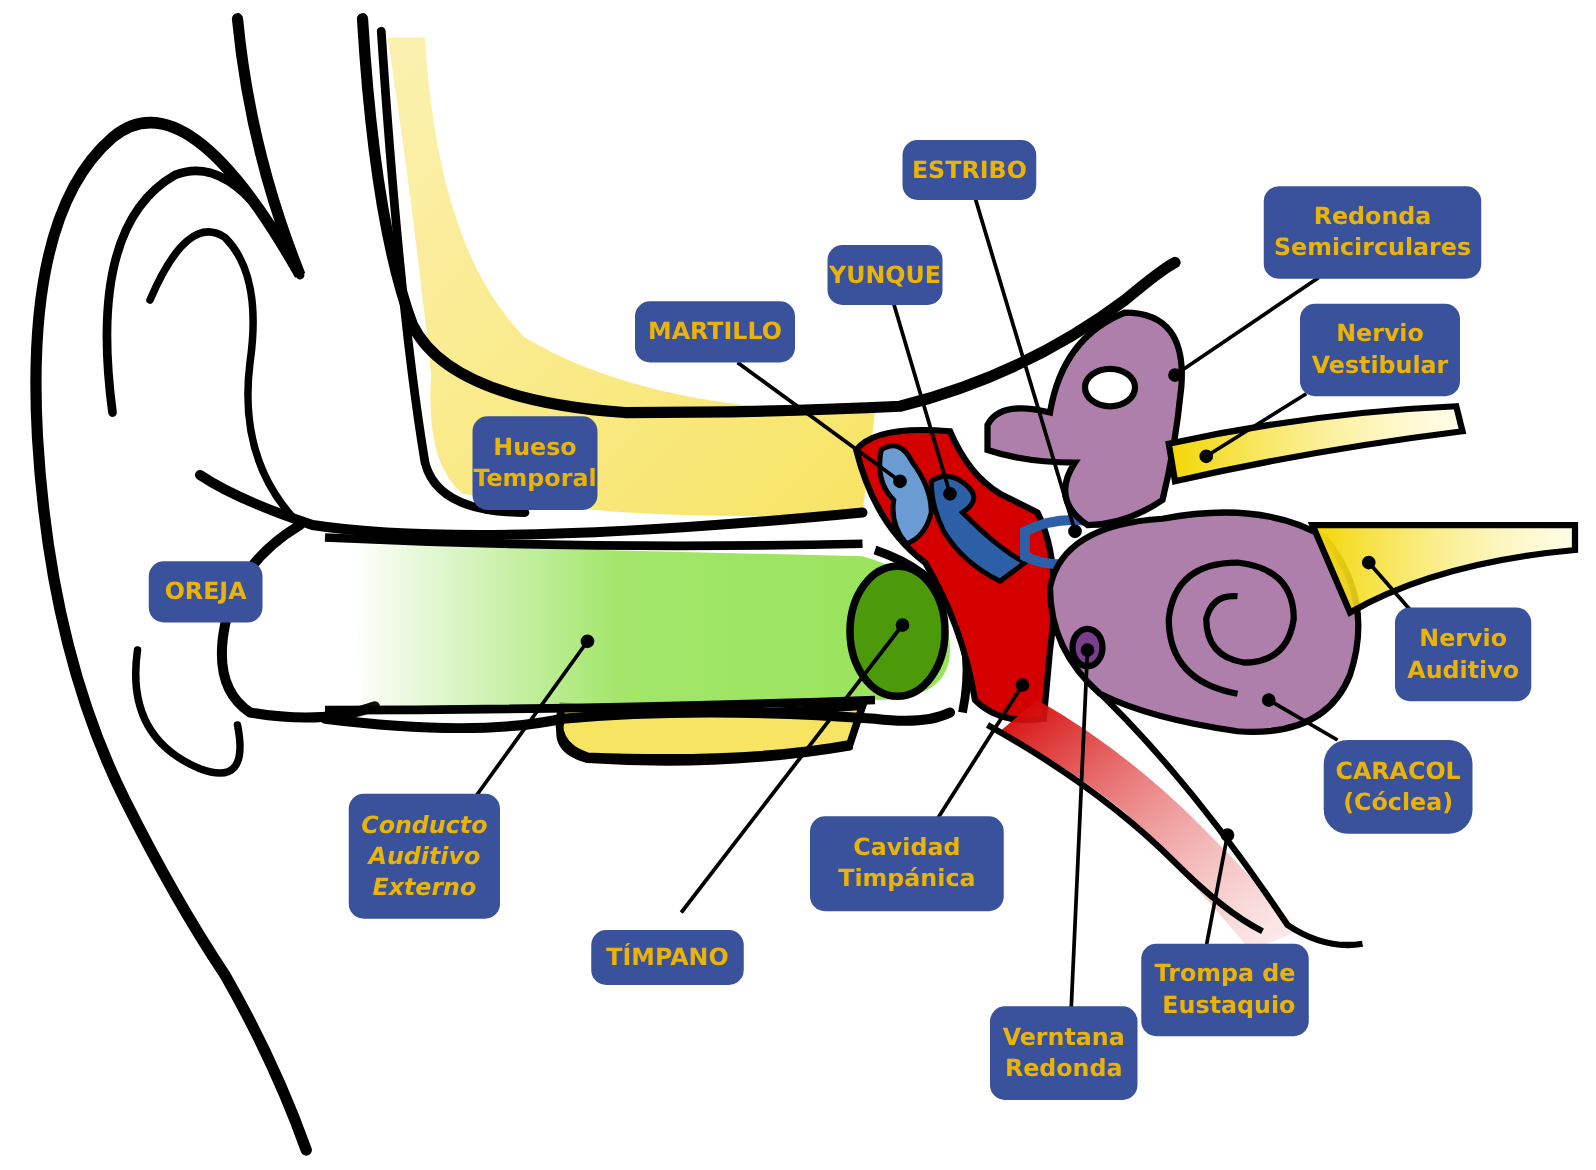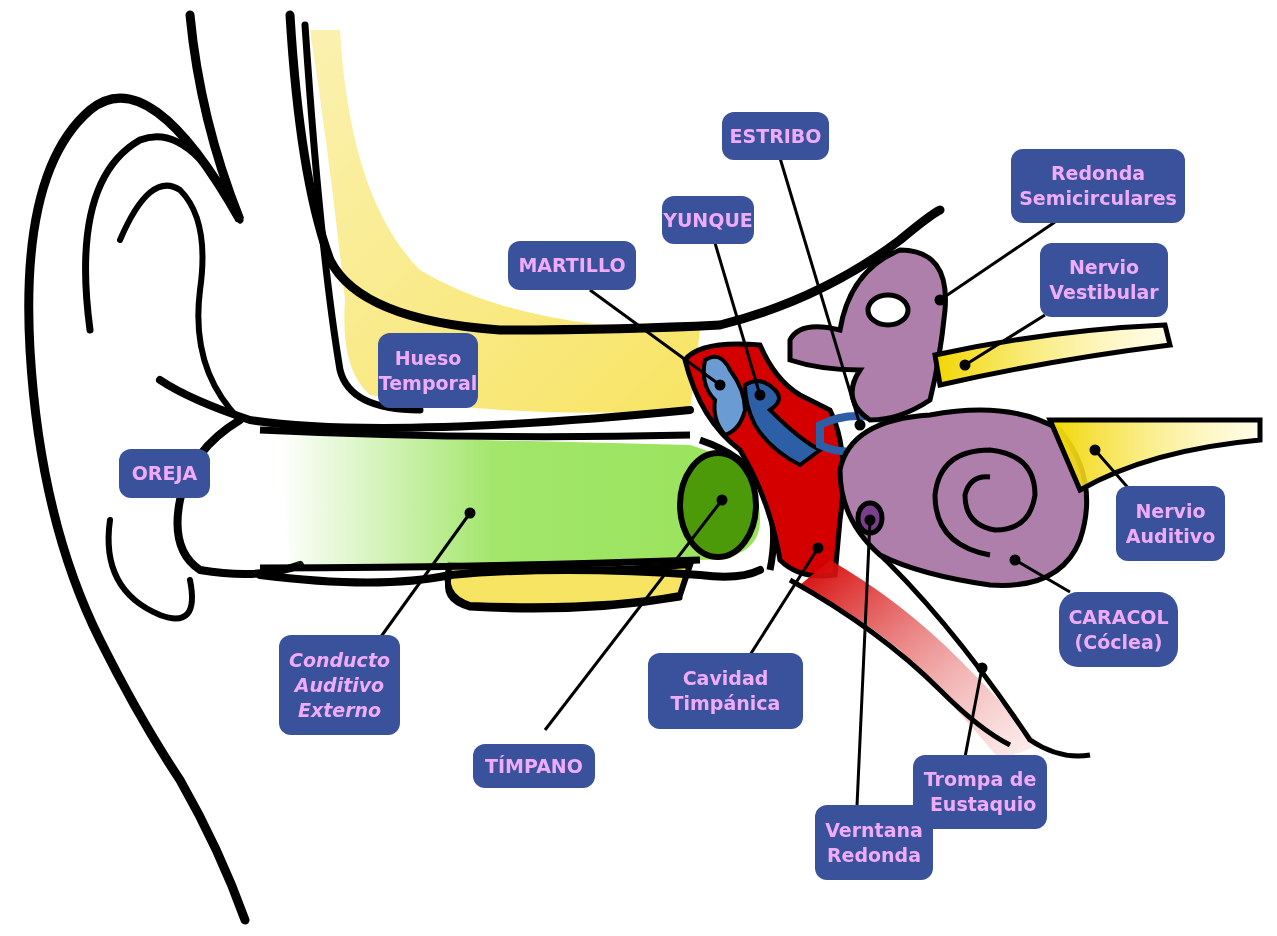--- a/index.html
+++ b/index.html
@@ -1,20 +1,20 @@
 <!DOCTYPE html>
 <html><head>
 <meta charset="utf-8">
 <style>
   html, body { margin:0; padding:0; background:#ffffff; }
   body { width:1277px; height:936px; position:relative; overflow:hidden;
          font-family:"DejaVu Sans","Liberation Sans",sans-serif; }
   #art { position:absolute; left:0; top:0; width:1277px; height:936px; }
   .label {
-    position:absolute; background:#3a529c; color:#f0abfc;
+    position:absolute; background:#3a529c; color:#eab308;
     border-radius:12px; font-weight:bold; font-size:19px; line-height:25px;
     text-align:center; padding:6px 10px; box-sizing:border-box;
     display:flex; align-items:center; justify-content:center; white-space:pre-line;
     font-family:"DejaVu Sans","Liberation Sans",sans-serif;
   }
 </style>
 </head>
 <body>
 
 <svg id="art" viewBox="0 0 1277 936" xmlns="http://www.w3.org/2000/svg">
@@ -133,14 +133,14 @@
 <div class="label" style="left:1059px;top:592px;width:119px;height:75px;border-radius:19px;">CARACOL
 (Cóclea)</div>
 <div class="label" style="left:279px;top:635px;width:121px;height:100px;font-style:italic;">Conducto
 Auditivo
 Externo</div>
 <div class="label" style="left:473px;top:728px;width:122px;height:44px;margin-top:16px;">TÍMPANO</div>
 <div class="label" style="left:648px;top:653px;width:155px;height:76px;">Cavidad
 Timpánica</div>
 <div class="label" style="left:913px;top:755px;width:134px;height:74px;text-align:right;">Trompa de
 Eustaquio</div>
-<div class="label" style="left:792px;top:805px;width:118px;height:75px;margin-left:23px;">Verntana
+<div class="label" style="left:792px;top:805px;width:118px;height:75px;">Verntana
 Redonda</div>
 
 </body></html>

